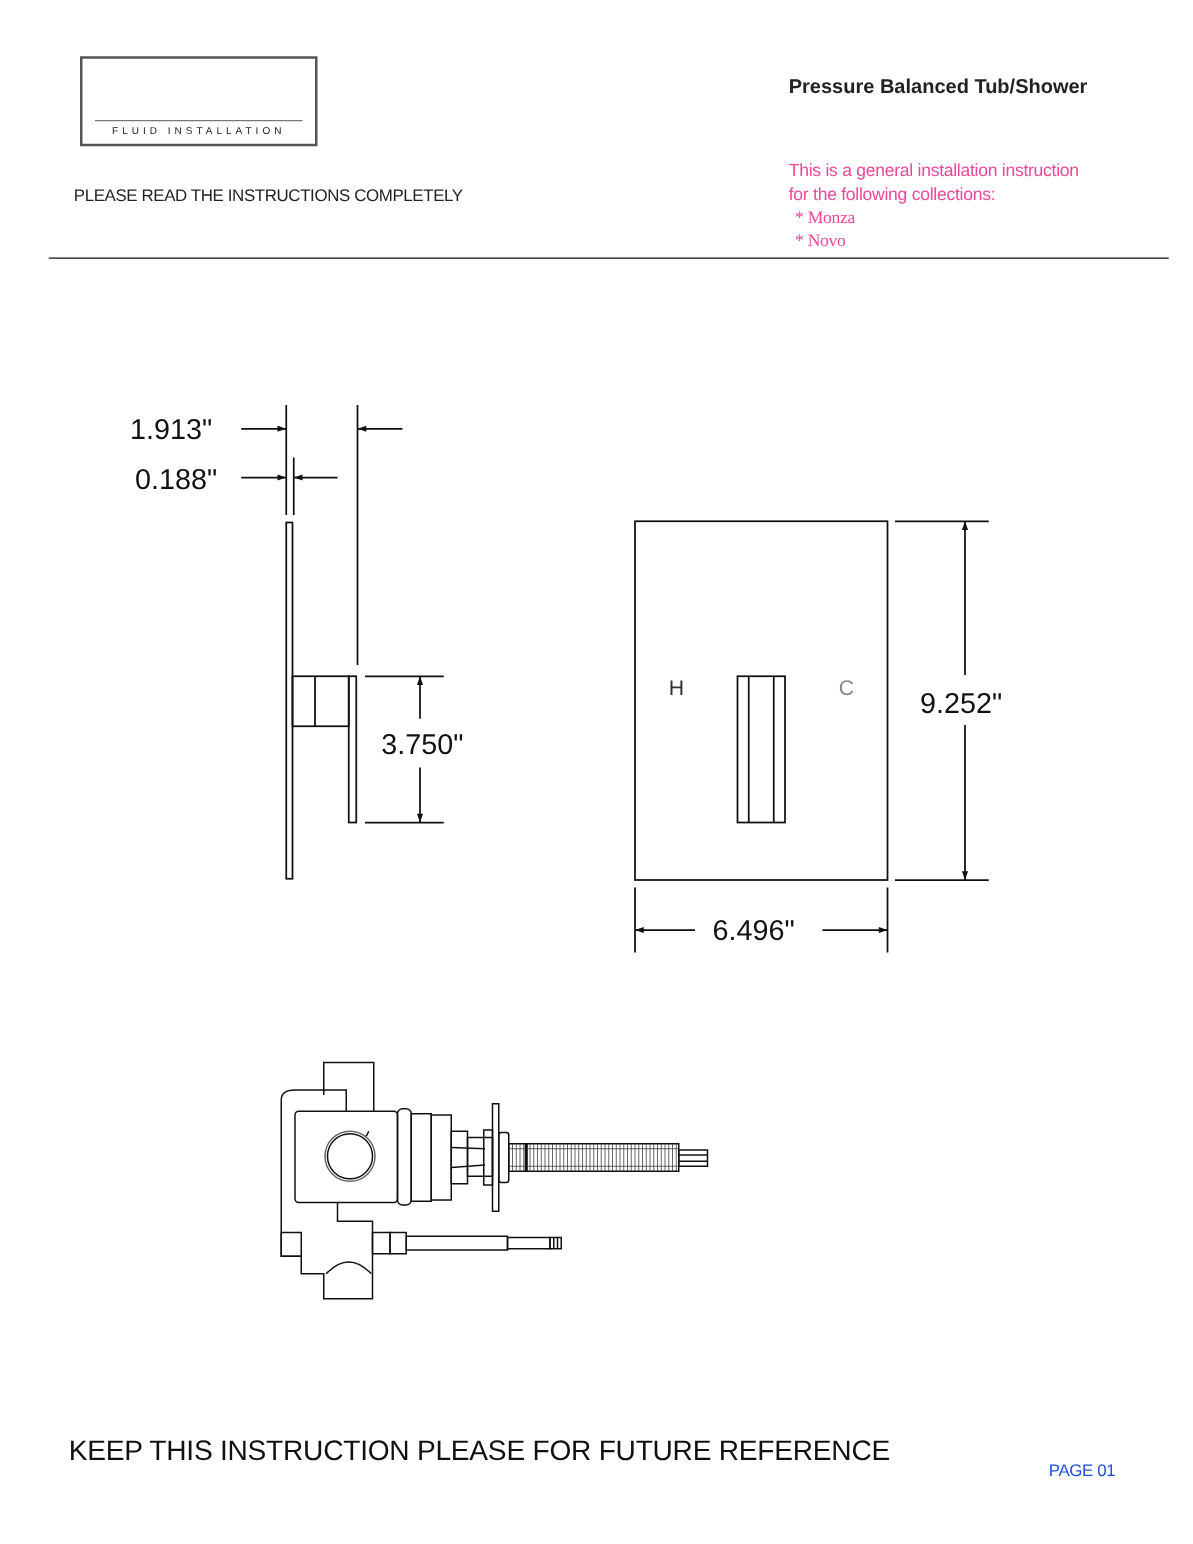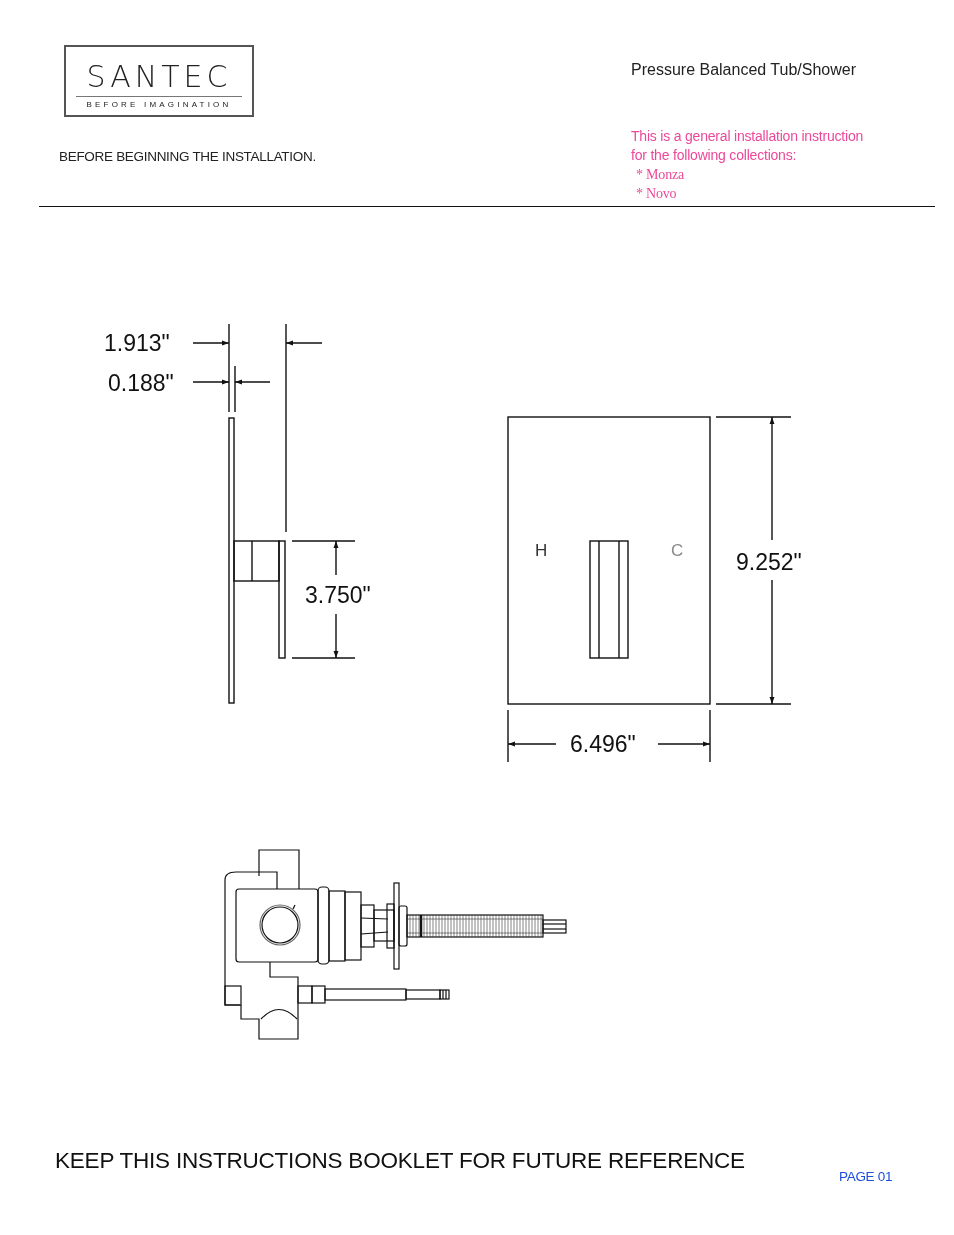--- a/index.html
+++ b/index.html
@@ -4,50 +4,49 @@
 <style>
   html, body { margin: 0; padding: 0; background: #ffffff; }
   body { width: 954px; height: 1235px; position: relative; overflow: hidden;
          font-family: "Liberation Sans", sans-serif; color: #111; }
   .abs { position: absolute; }
   .logo-box { left: 64px; top: 45px; width: 190px; height: 72px; border: 2px solid #555; box-sizing: border-box; }
   .logo-main { left: 0; right: 0; top: 12px; text-align: center; font-family: "DejaVu Sans", sans-serif;
                font-weight: 300; font-size: 30px; letter-spacing: 4px; color: #222; }
   .logo-rule { left: 10px; right: 10px; top: 49px; height: 1px; background: #777; }
   .logo-sub { left: 0; right: 0; top: 53px; text-align: center; font-size: 8px; letter-spacing: 3.2px; color: #222; }
-  .doc-title { left: 631px; top: 61px; font-weight: normal; font-size: 16px; color: #222; }
+  .doc-title { left: 631px; top: 61px; font-weight: bold; font-size: 16px; color: #222; }
   .note { left: 631px; top: 127px; font-size: 14px; line-height: 19px; color: #ec4899; letter-spacing: -0.2px; }
   .note .item { padding-left: 5px; font-family: Liberation Serif, serif; }
   .warn { left: 59px; top: 147px; font-size: 13.5px; line-height: 19px; color: #222; letter-spacing: -0.3px; }
   .hr { left: 39px; top: 206px; width: 896px; height: 1px; background: #111; }
   .footer { left: 55px; top: 1148px; font-size: 22.5px; color: #111; letter-spacing: -0.2px; }
   .page { left: 839px; top: 1169px; font-size: 13.5px; color: #1d4ed8; letter-spacing: -0.3px; }
   svg { position: absolute; left: 0; top: 0; }
   .dim { font-family: "Liberation Sans", sans-serif; font-size: 23px; fill: #111; }
 </style>
 </head>
 <body>
 
 <div class="abs logo-box">
-  <div class="abs logo-main">SANTEC</div>
   <div class="abs logo-rule"></div>
-  <div class="abs logo-sub">BEFORE IMAGINATION</div>
+  <div class="abs logo-sub">FLUID INSTALLATION</div>
 </div>
 
 <div class="abs doc-title">Pressure Balanced Tub/Shower</div>
 
 <div class="abs note">
   <div>This is a general installation instruction</div>
   <div>for the following collections:</div>
   <div class="item">* Monza</div>
   <div class="item">* Novo</div>
 </div>
 
 <div class="abs warn">
-  <div>BEFORE BEGINNING THE INSTALLATION.</div>
+  <div>PLEASE READ THE INSTRUCTIONS COMPLETELY</div>
 </div>
 
 <div class="abs hr"></div>
 
 <svg width="954" height="1235" viewBox="0 0 954 1235">
   <defs>
     <marker id="arr" viewBox="0 0 10 10" refX="10" refY="5" markerWidth="12" markerHeight="7" markerUnits="userSpaceOnUse" orient="auto">
       <path d="M0,1.5 L10,5 L0,8.5 z" fill="#111"></path>
     </marker>
   </defs>
@@ -188,14 +187,14 @@
       <line x1="529" y1="915" x2="529" y2="937"></line>
     <line x1="532" y1="915" x2="532" y2="937"></line>
       <line x1="535" y1="915" x2="535" y2="937"></line>
     <line x1="538" y1="915" x2="538" y2="937"></line>
       <line x1="541" y1="915" x2="541" y2="937"></line>
     <line x1="407" y1="919" x2="543" y2="919"></line>
     <line x1="407" y1="933" x2="543" y2="933"></line>
   </g>
 </svg>
 
-<div class="abs footer">KEEP THIS INSTRUCTIONS BOOKLET FOR FUTURE REFERENCE</div>
+<div class="abs footer">KEEP THIS INSTRUCTION PLEASE FOR FUTURE REFERENCE</div>
 <div class="abs page">PAGE 01</div>
 
 </body></html>

